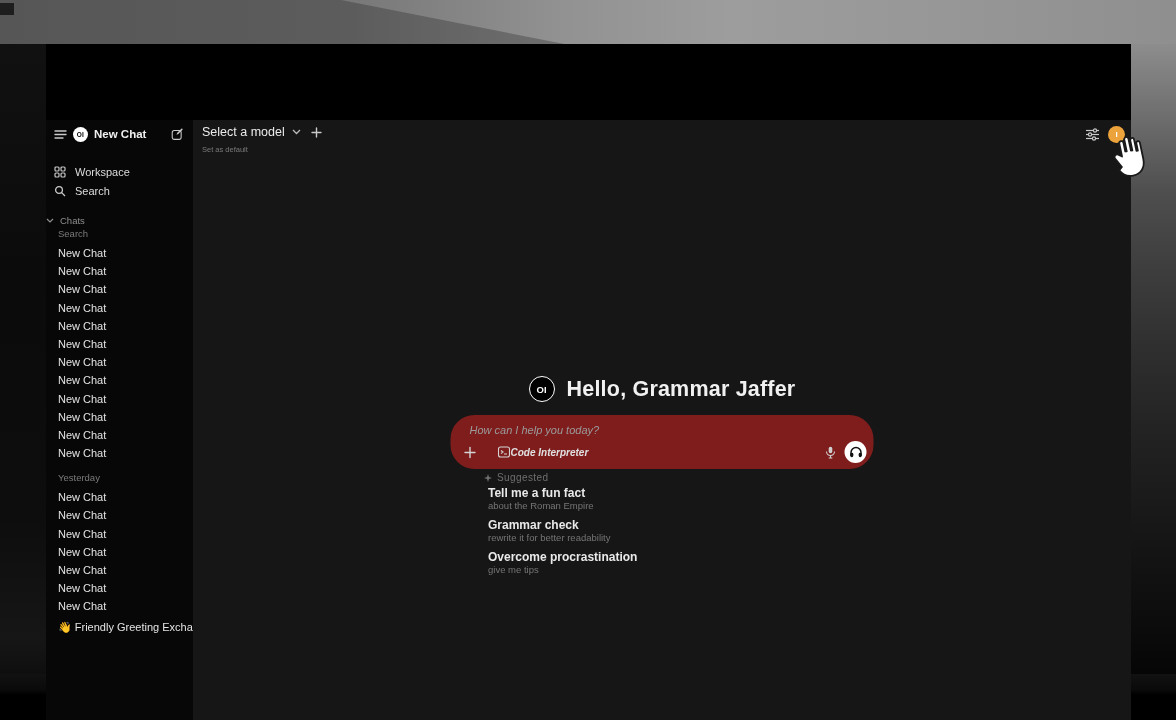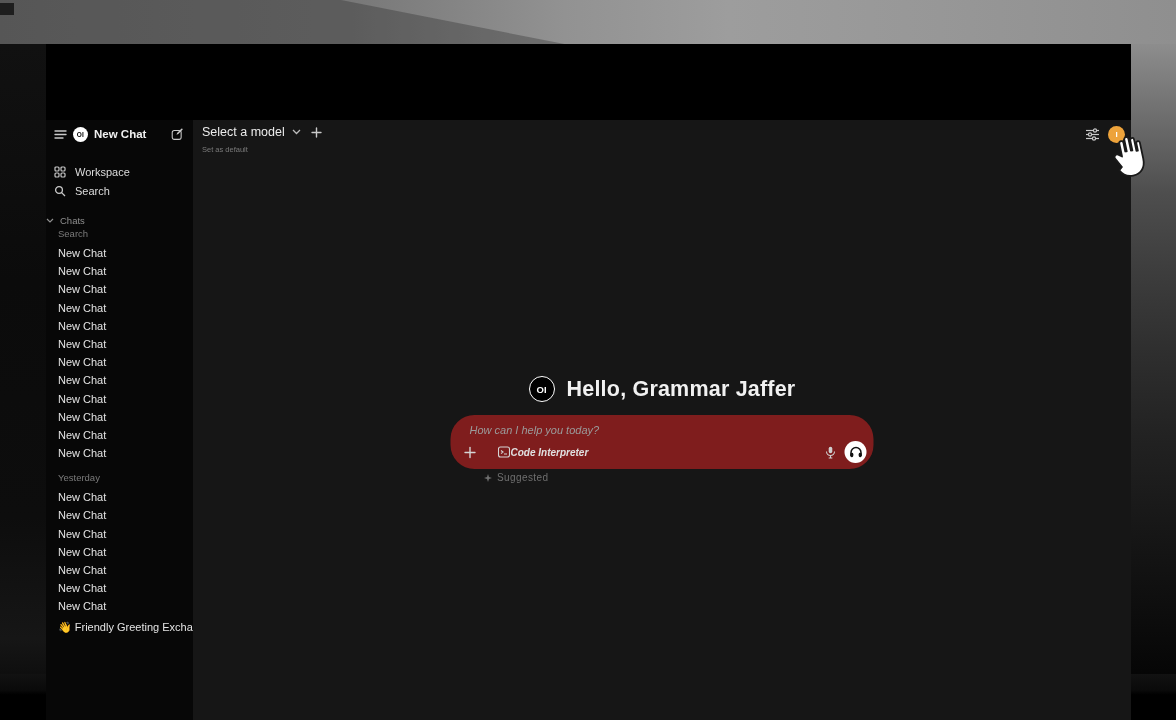--- a/index.html
+++ b/index.html
@@ -249,20 +249,34 @@
 
     <div class="suggested-label">
       <span class="icon">
         <svg width="8" height="8" viewBox="0 0 8 8">
             <path d="M4 0 5 3 8 4 5 5 4 8 3 5 0 4 3 3Z" fill="#6f6f6f"></path>
           </svg>
       </span>
       <span>Suggested</span>
     </div>
 
+    <div class="suggestions">
+        <div class="sugg-item">
+          <div class="sugg-title">Tell me a fun fact</div>
+          <div class="sugg-sub">about the Roman Empire</div>
+        </div>
+        <div class="sugg-item">
+          <div class="sugg-title">Grammar check</div>
+          <div class="sugg-sub">rewrite it for better readability</div>
+        </div>
+        <div class="sugg-item">
+          <div class="sugg-title">Overcome procrastination</div>
+          <div class="sugg-sub">give me tips</div>
+        </div>
+      </div>
   </main>
 </div>
 
 <div class="cursor">
   <svg width="52" height="56" viewBox="0 0 32 34">
     <path d="M10.6 21.5 7.6 15.8c-.9-1.6 1-3.3 2.4-2.2l2 1.6V7.2c0-1.8 2.6-1.8 2.6 0v5.4l.9.1V5.4c0-1.8 2.6-1.8 2.6 0v7.4l.9.1V6.6c0-1.7 2.4-1.7 2.4 0v7l.9.1v-4.5c0-1.6 2.2-1.6 2.2 0v9.9c0 5.6-3.1 9-8.2 9-4.2 0-6.2-1.9-7.7-5Z" fill="#ffffff" stroke="#1a1a1a" stroke-width="1.1" stroke-linejoin="round"></path>
   </svg>
 </div>
 
 </body></html>

